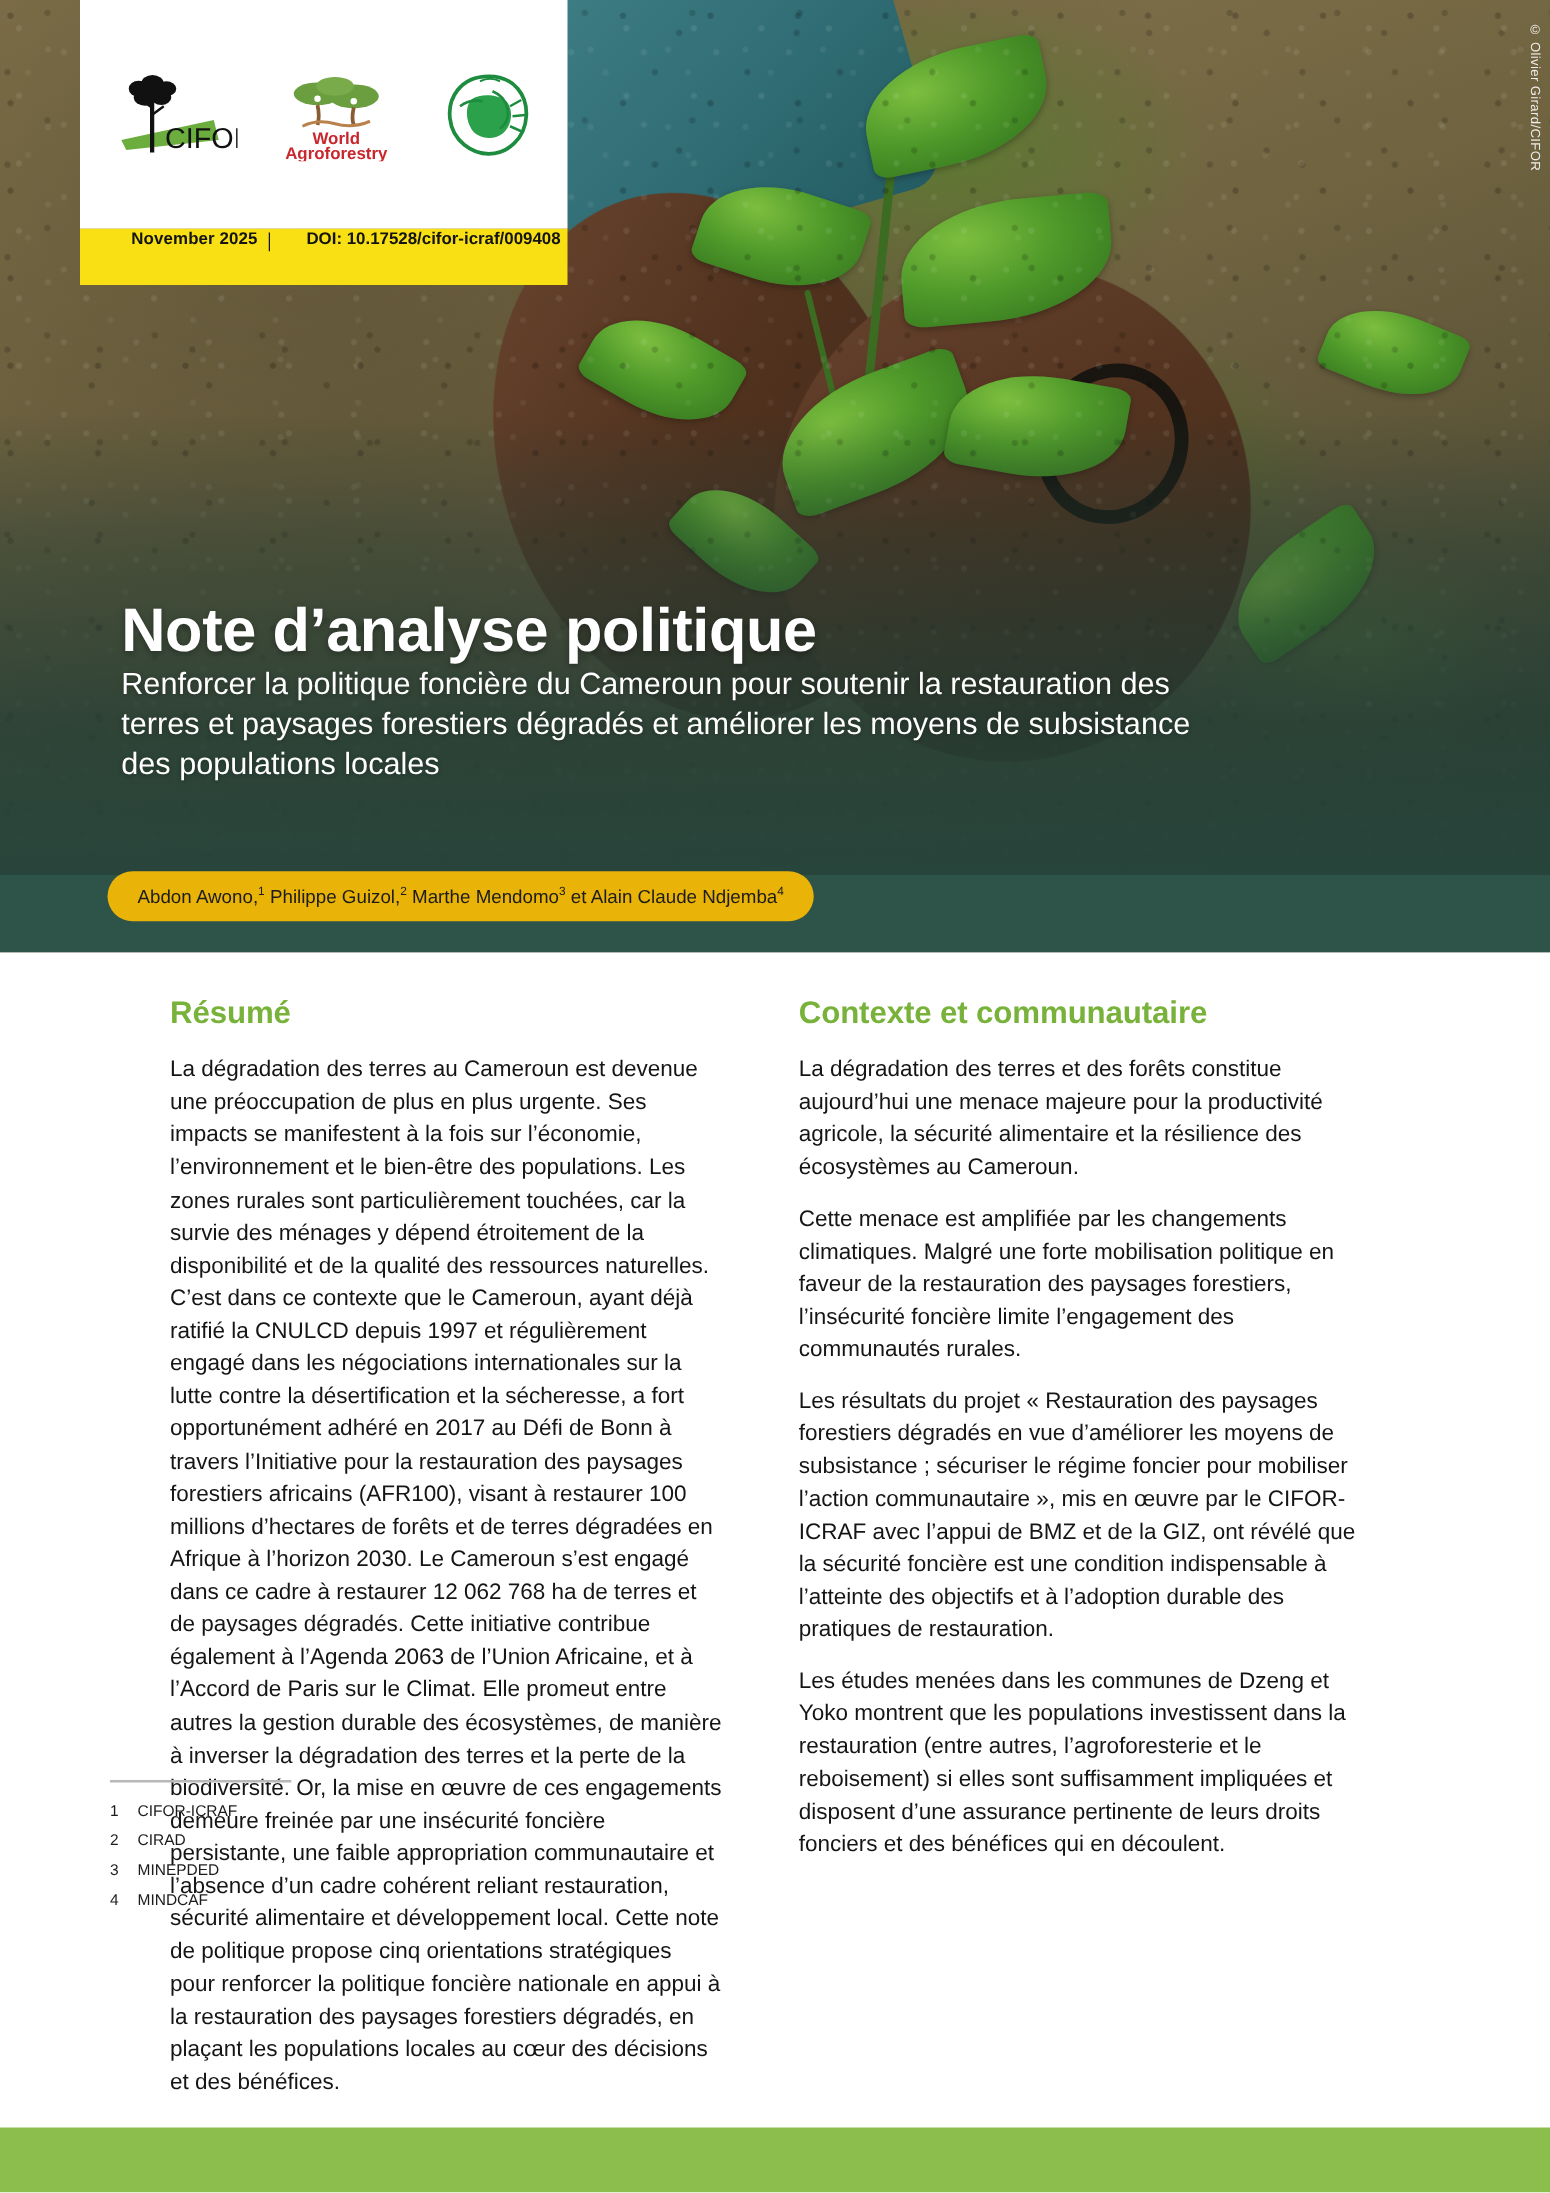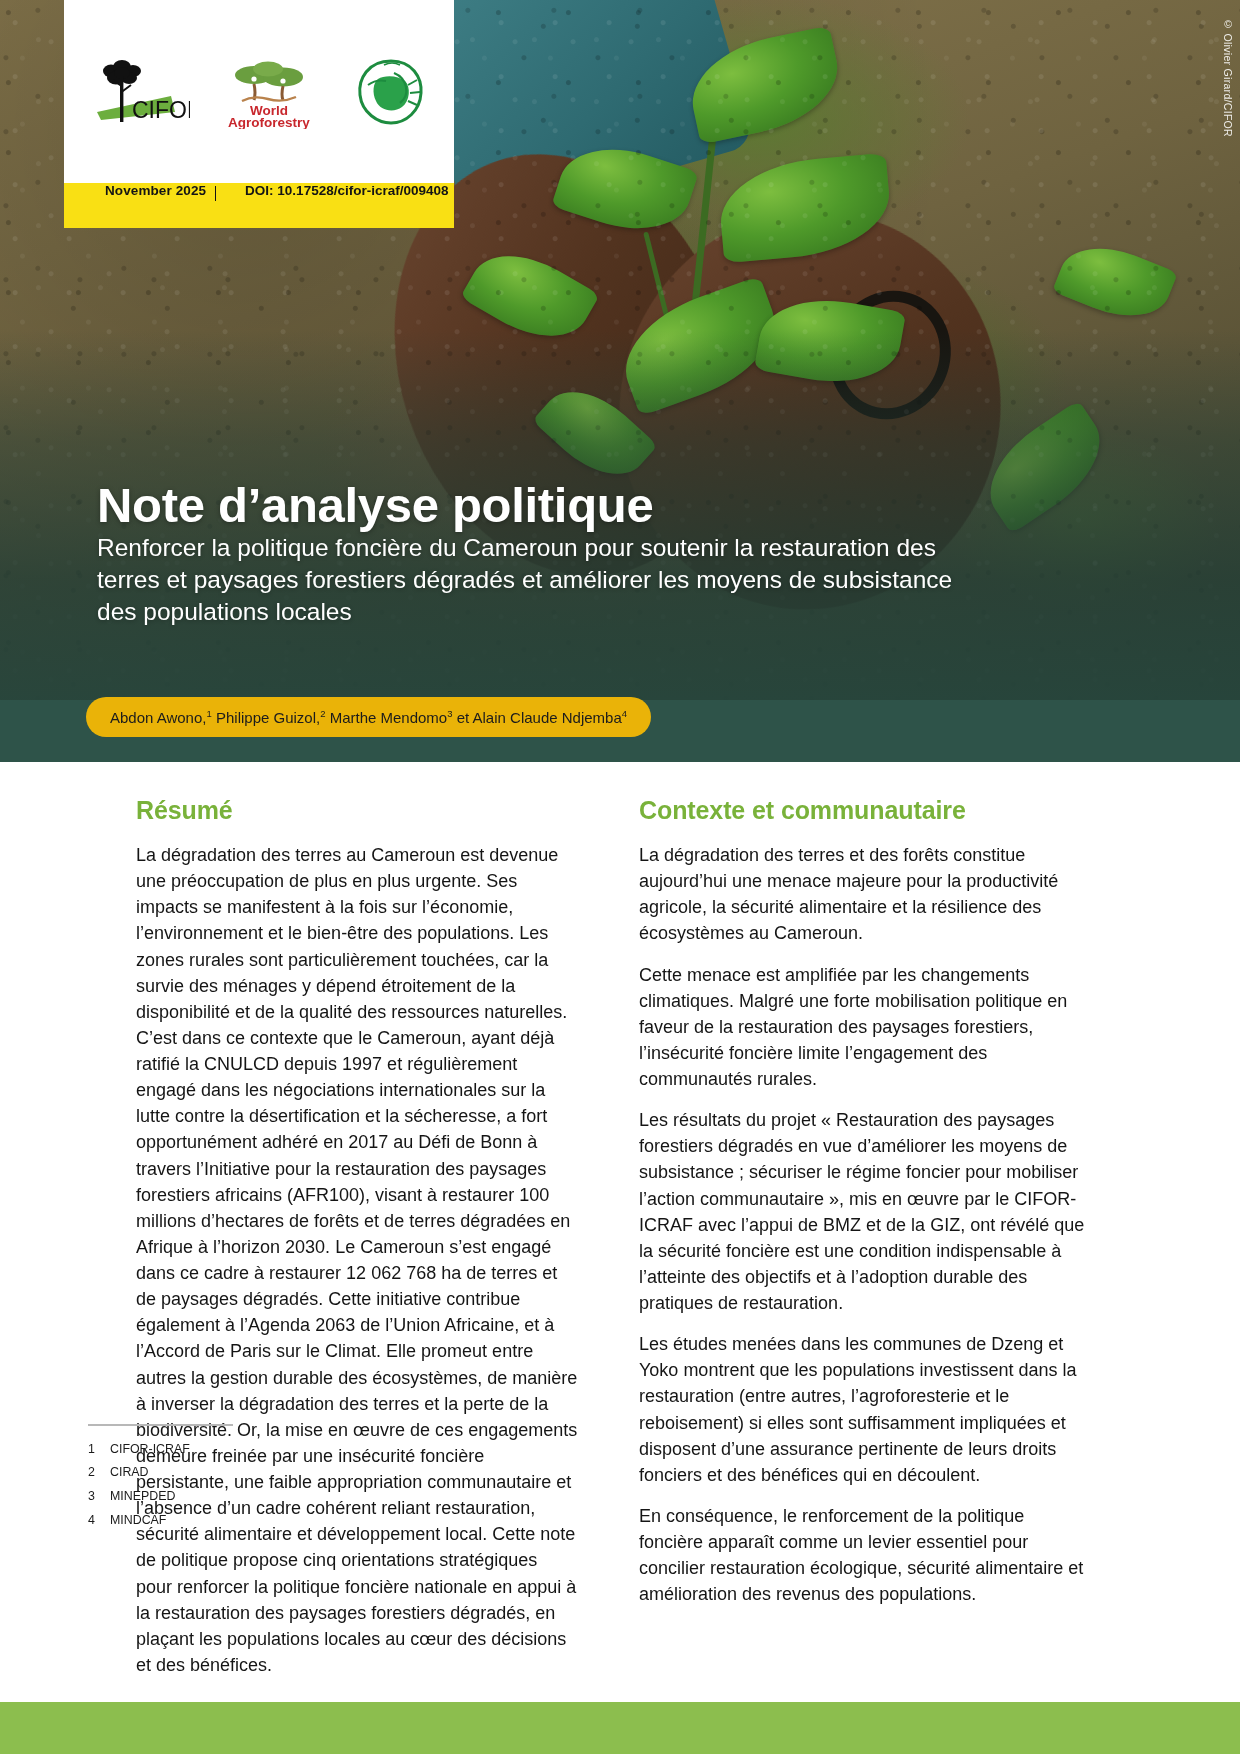--- a/index.html
+++ b/index.html
@@ -273,21 +273,20 @@
         <div class="sec-title">Résumé</div>
         <p class="para">La dégradation des terres au Cameroun est devenue une préoccupation de plus en plus urgente. Ses impacts se manifestent à la fois sur l’économie, l’environnement et le bien-être des populations. Les zones rurales sont particulièrement touchées, car la survie des ménages y dépend étroitement de la disponibilité et de la qualité des ressources naturelles. C’est dans ce contexte que le Cameroun, ayant déjà ratifié la CNULCD depuis 1997 et régulièrement engagé dans les négociations internationales sur la lutte contre la désertification et la sécheresse, a fort opportunément adhéré en 2017 au Défi de Bonn à travers l’Initiative pour la restauration des paysages forestiers africains (AFR100), visant  à restaurer 100 millions d’hectares de forêts et de terres dégradées en Afrique à l’horizon 2030. Le Cameroun s’est engagé dans ce cadre à restaurer 12 062 768 ha de terres et de paysages dégradés. Cette initiative contribue également à l’Agenda 2063 de l’Union Africaine, et à l’Accord de Paris sur le Climat. Elle promeut entre autres la gestion durable des écosystèmes, de manière à inverser la dégradation des terres et la perte de la biodiversité. Or, la mise en œuvre de ces engagements demeure freinée par une insécurité foncière persistante, une faible appropriation communautaire et l’absence d’un cadre cohérent reliant restauration, sécurité alimentaire et développement local. Cette note de politique propose cinq orientations stratégiques pour renforcer la politique foncière nationale en appui à la restauration des paysages forestiers dégradés, en plaçant les populations locales au cœur des décisions et des bénéfices.</p>
       </div>
 
       <div class="col-right">
         <div class="sec-title">Contexte et communautaire</div>
         <p class="para">La dégradation des terres et des forêts constitue aujourd’hui une menace majeure pour la productivité agricole, la sécurité alimentaire et la résilience des écosystèmes au Cameroun.</p>
         <p class="para">Cette menace est amplifiée par les changements climatiques. Malgré une forte mobilisation politique en faveur de la restauration des paysages forestiers, l’insécurité foncière limite l’engagement des communautés rurales.</p>
         <p class="para">Les résultats du projet « Restauration des paysages forestiers dégradés en vue d’améliorer les moyens de subsistance ; sécuriser le régime foncier pour mobiliser l’action communautaire », mis en œuvre par le CIFOR-ICRAF avec l’appui de BMZ et de la GIZ, ont révélé que la sécurité foncière est une condition indispensable à l’atteinte des objectifs et à l’adoption durable des pratiques de restauration.</p>
         <p class="para">Les études menées dans les communes de Dzeng et Yoko montrent que les populations investissent dans la restauration (entre autres, l’agroforesterie et le reboisement) si elles sont suffisamment impliquées et disposent d’une assurance pertinente de leurs droits fonciers et des bénéfices qui en découlent.</p>
-        <p class="para">En conséquence, le renforcement de la politique foncière apparaît comme un levier essentiel pour concilier restauration écologique, sécurité alimentaire et amélioration des revenus des populations.</p>
       </div>
     </div>
 
     <div class="footnotes">
       <div class="fn-rule"></div>
       <div class="fn-row">
         <span class="fn-num">1</span>
         <span>CIFOR-ICRAF</span>
       </div>
       <div class="fn-row">

